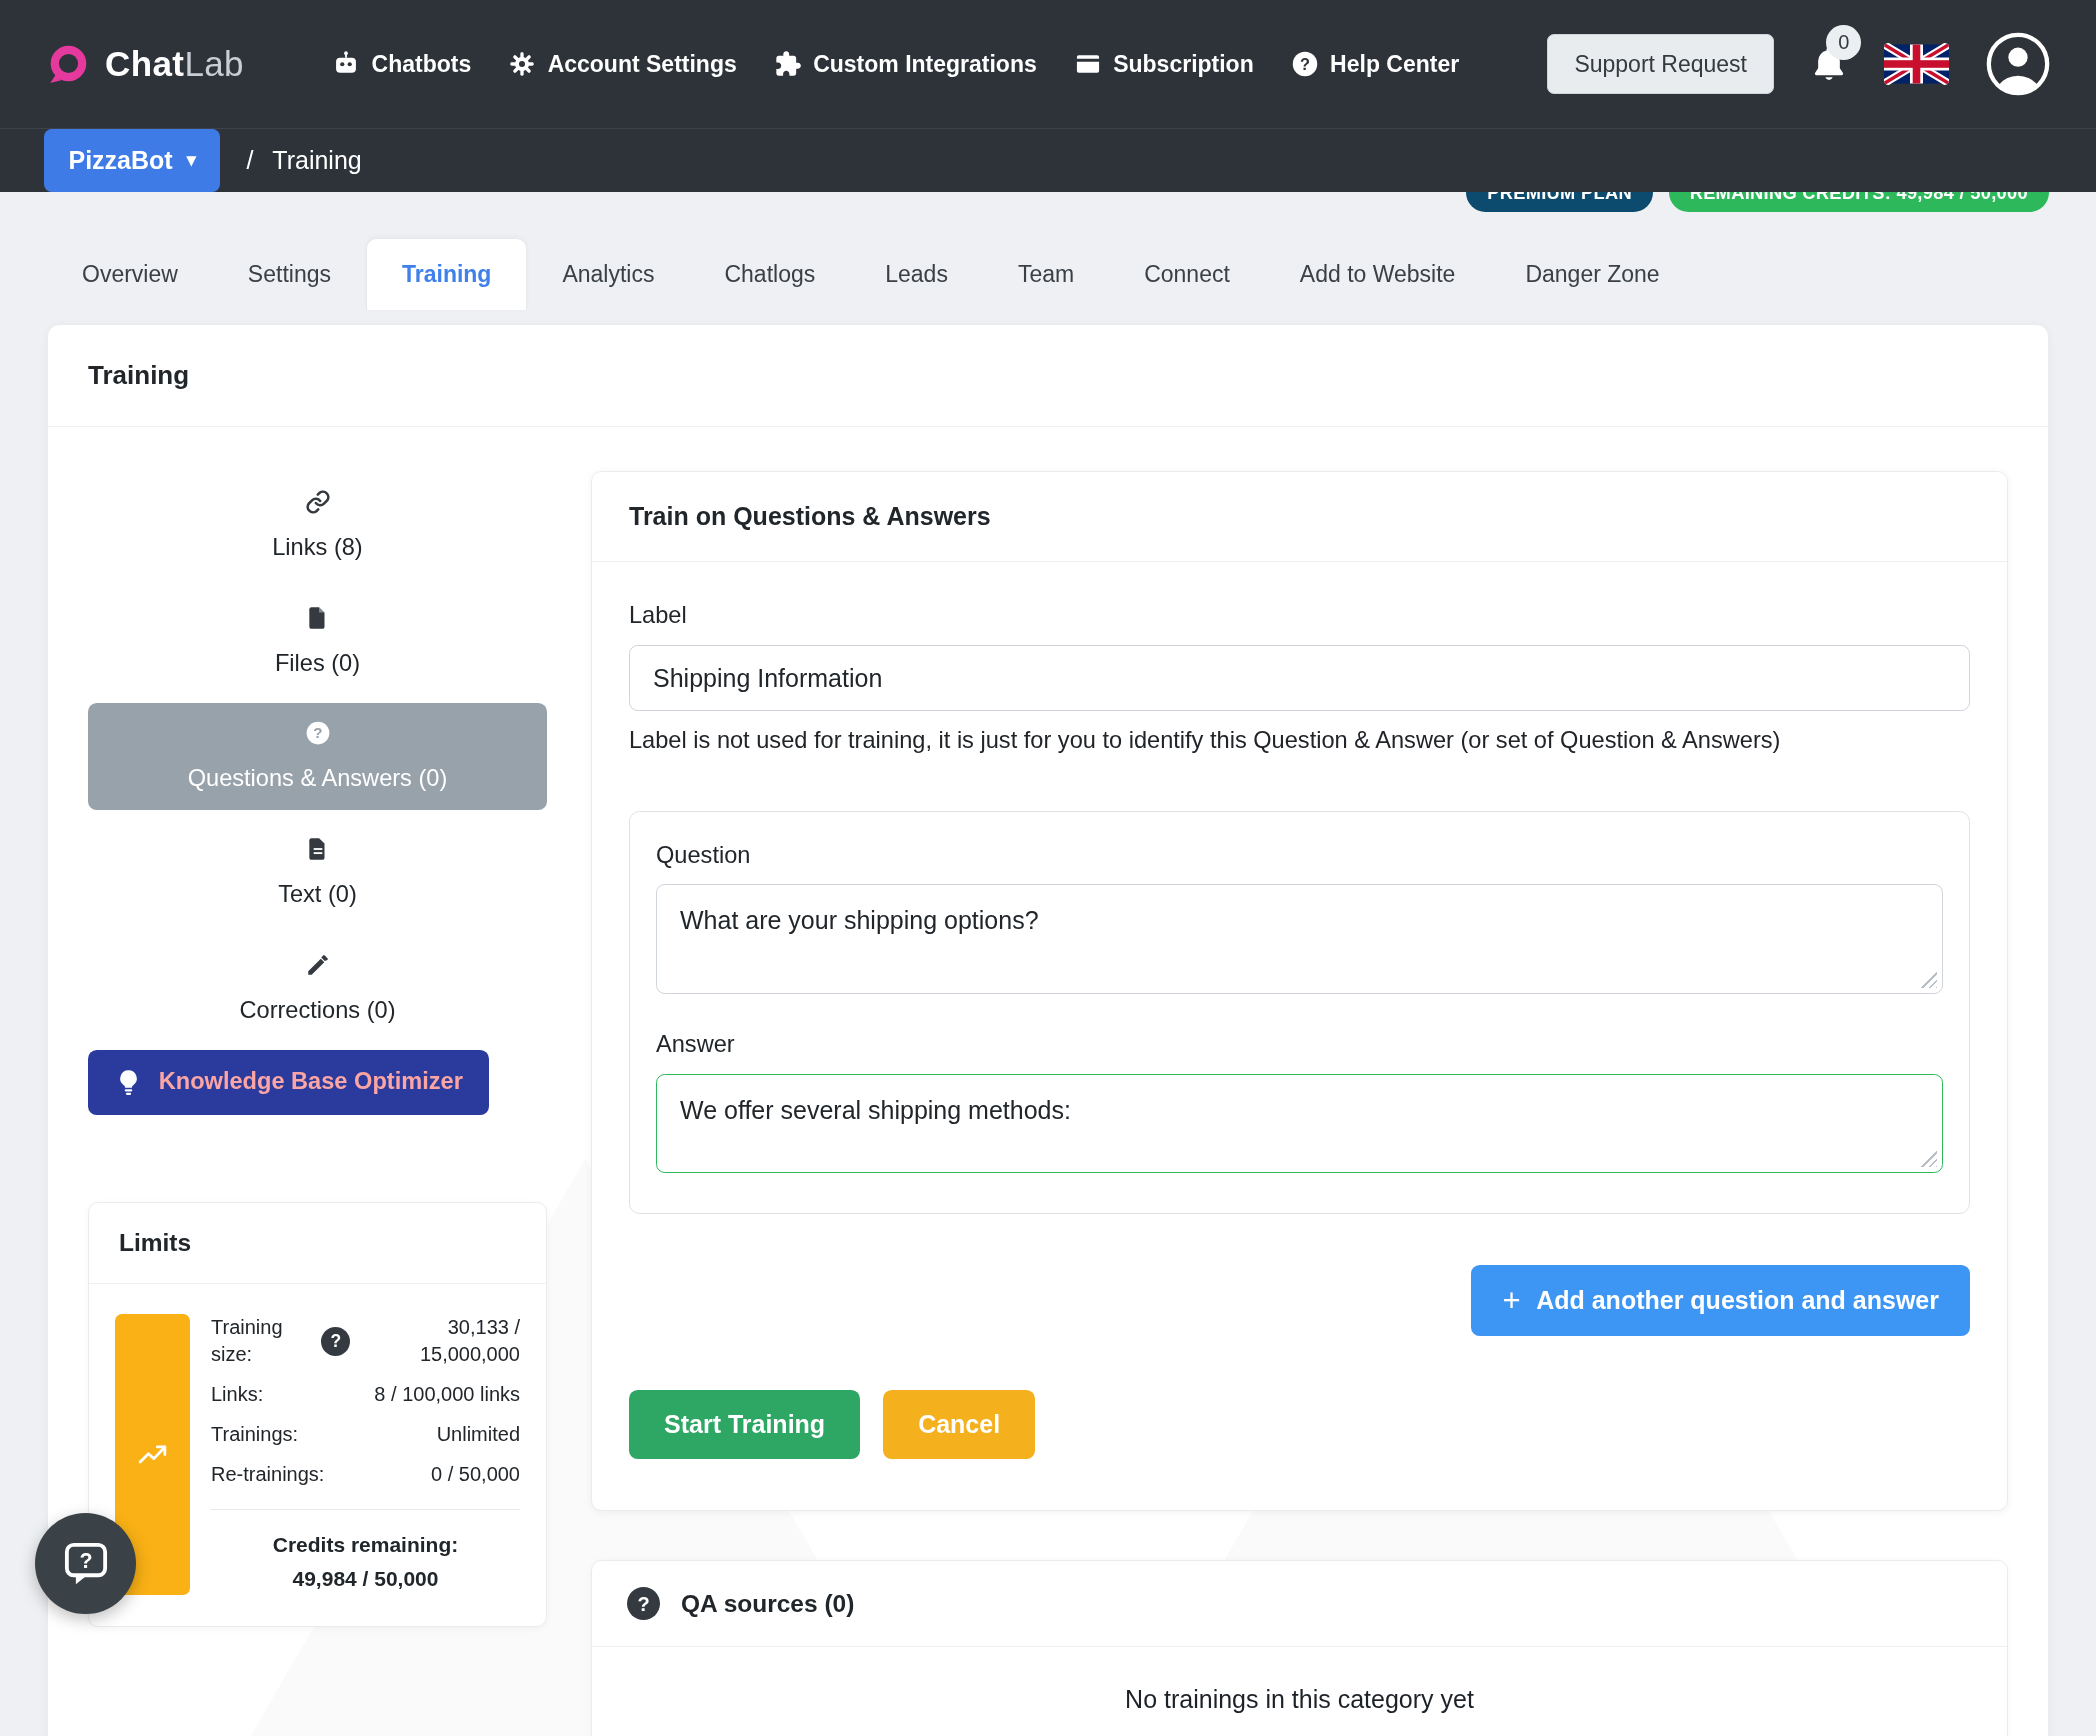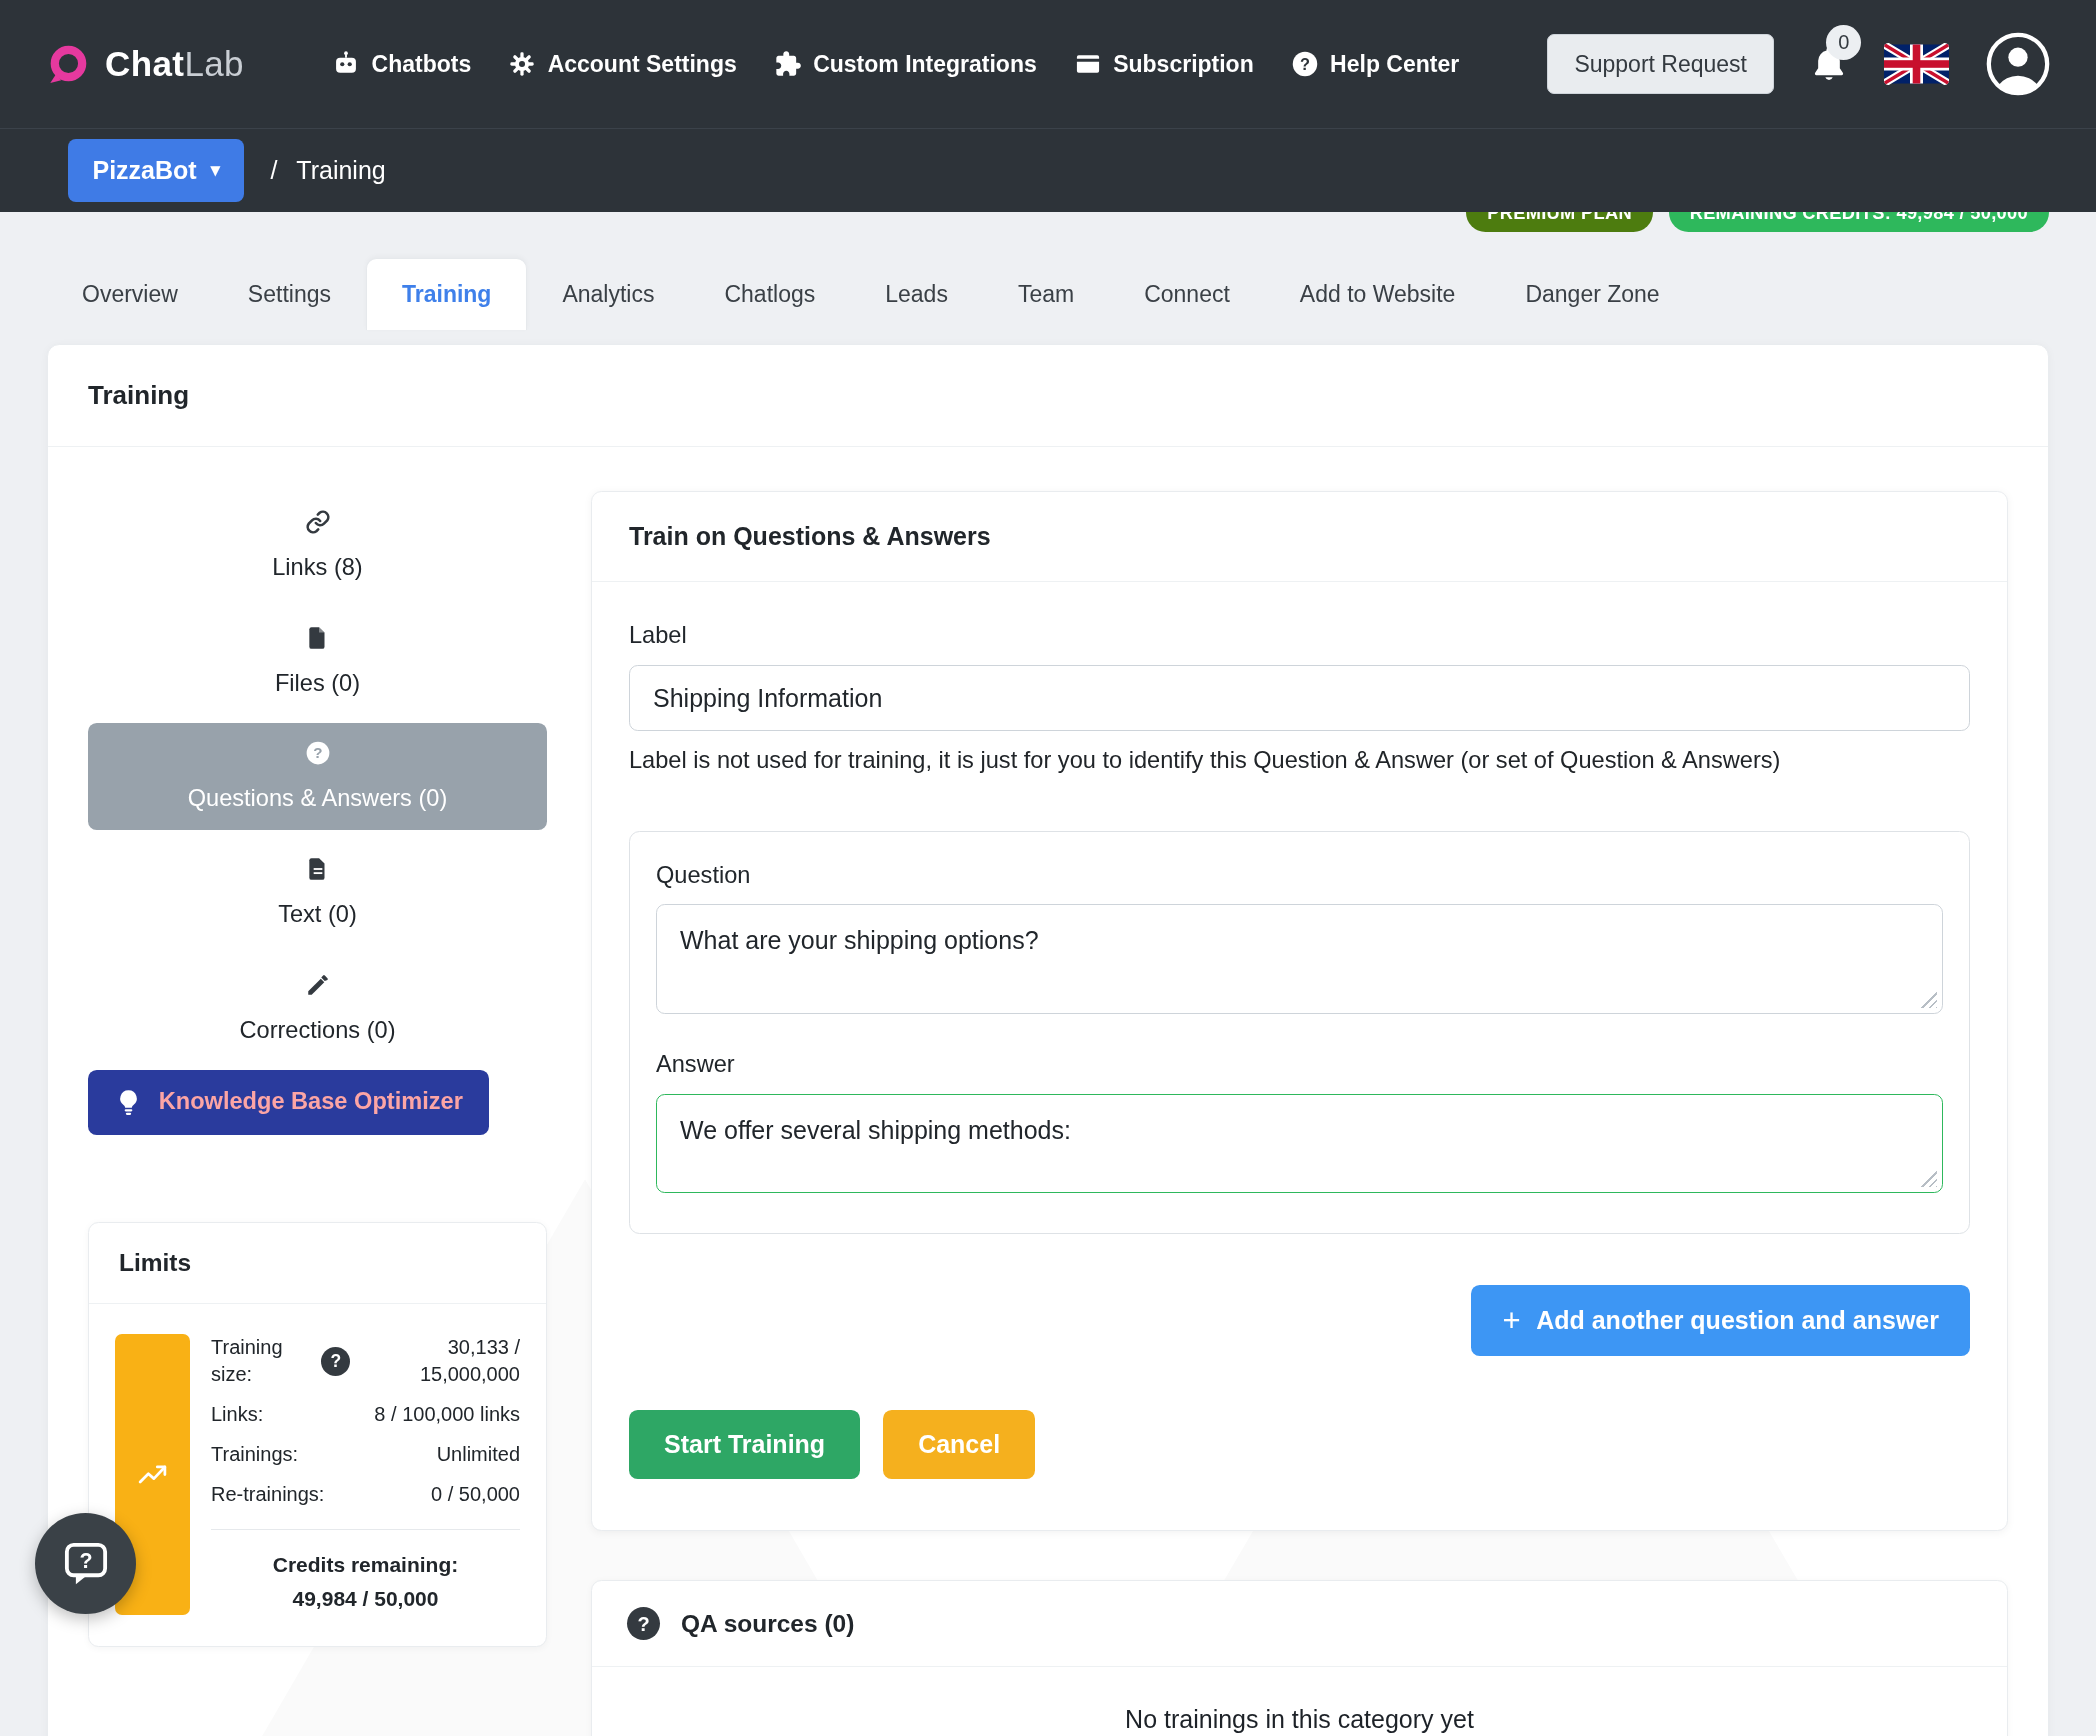--- a/index.html
+++ b/index.html
@@ -28,30 +28,30 @@
   .support-btn{background:#e9ecef;border:0.9px solid #ced4da;color:#343a40;font-size:23px;padding:15.7px 26px;border-radius:7px;font-family:inherit;cursor:pointer;white-space:nowrap;}
   .bell-wrap{position:relative;width:40px;height:44px;cursor:pointer;color:#fff;}
   .bell-wrap svg{width:40px;height:44px;}
   .bell-badge{position:absolute;top:-17.5px;right:-12.2px;min-width:35px;height:35px;border-radius:50%;background:#eceff2;color:#343a40;font-size:20px;display:flex;align-items:center;justify-content:center;}
   .flag{width:65px;height:42px;border-radius:4.4px;overflow:hidden;cursor:pointer;}
   .flag svg{width:100%;height:100%;}
   .avatar{width:68px;height:68px;cursor:pointer;}
   .avatar svg{width:100%;height:100%;}
 
   
-  .subnav{height:84px;background:#2d3339;border-top:0.9px solid #3b424a;display:flex;align-items:center;gap:26px;padding:0 68px;position:relative;z-index:6;}
+  .subnav{height:64px;background:#2d3339;border-top:0.9px solid #3b424a;display:flex;align-items:center;gap:26px;padding:0 44px;position:relative;z-index:6;}
   .bot-btn{display:flex;align-items:center;gap:14px;background:#3f7be6;color:#fff;border:none;font-family:inherit;font-size:25px;font-weight:600;padding:16.6px 24.5px;border-radius:7.9px;cursor:pointer;}
   .caret{font-size:18.3px;line-height:1;}
   .crumb{display:flex;gap:19px;color:#fff;font-size:25px;align-items:center;}
 
   
   .content{padding:0 47px;position:relative;z-index:2;}
   .badges-row{display:flex;justify-content:flex-end;gap:15.7px;margin-top:-19px;position:relative;z-index:7;}
   .badge{border-radius:873px;font-size:18.3px;font-weight:700;color:#fff;padding:8.7px 21px;letter-spacing:0.3px;white-space:nowrap;}
-  .badge-plan{background:#4d7c0f;}
+  .badge-plan{background:#0c4a6e;}
   .badge-credits{background:#2eb85c;}
 
   .tabs{display:flex;margin-top:26px;align-items:flex-end;}
   .tab{padding:22px 35px;font-size:23px;color:#3a4046;cursor:pointer;white-space:nowrap;}
   .tab.active{background:#fff;color:#3f80ea;font-weight:700;border:0.9px solid #e6e9ec;border-bottom:none;border-radius:10.5px 10.5px 0 0;box-shadow:0 -1.7px 5.2px rgba(0,0,0,.03);}
 
   .outer-card{position:relative;margin-top:14px;background:#fff;border:0.9px solid #e9ecef;border-radius:12.2px;box-shadow:0 1.7px 8.7px rgba(0,0,0,.04);min-height:1380px;overflow:hidden;}
   .tri{position:absolute;clip-path:polygon(50% 0,0 100%,100% 100%);background:rgba(33,37,41,.022);z-index:1;pointer-events:none;}
   .tri-a{width:830px;height:716px;left:122px;bottom:-70px;}
   .tri-b{width:1004px;height:856px;right:35px;bottom:-122px;}

